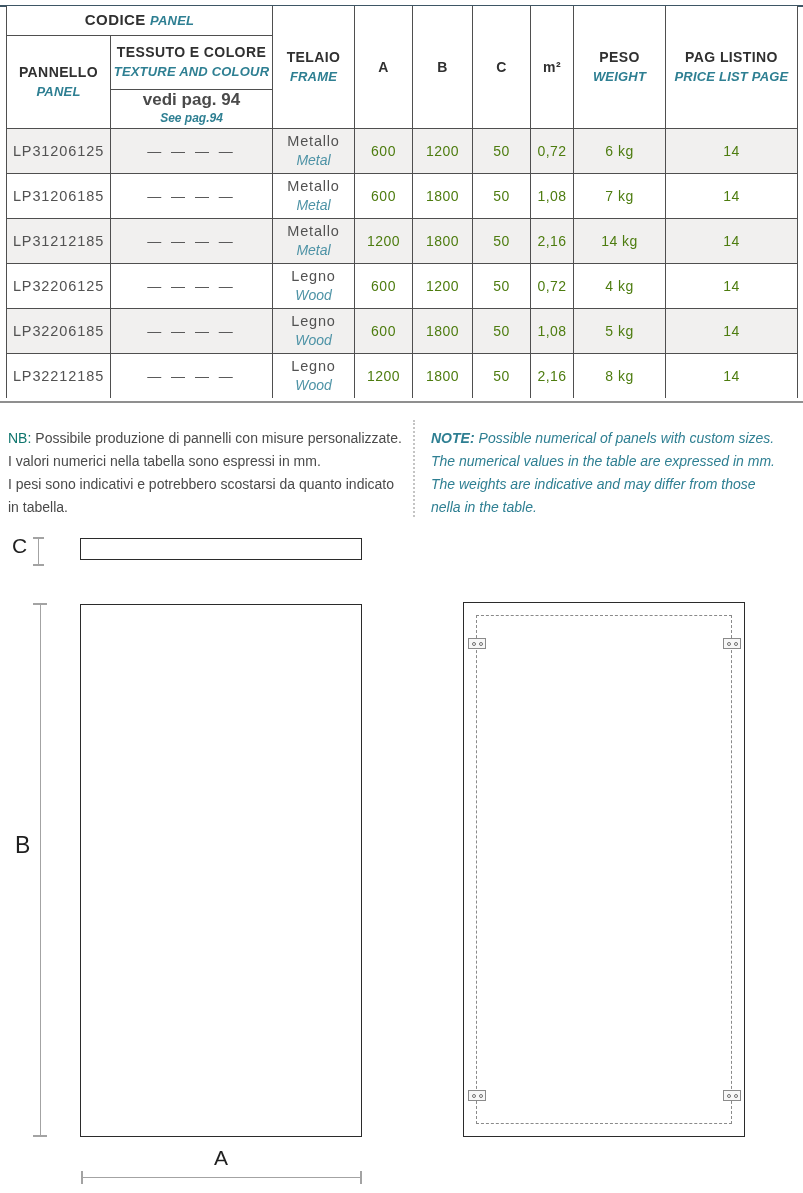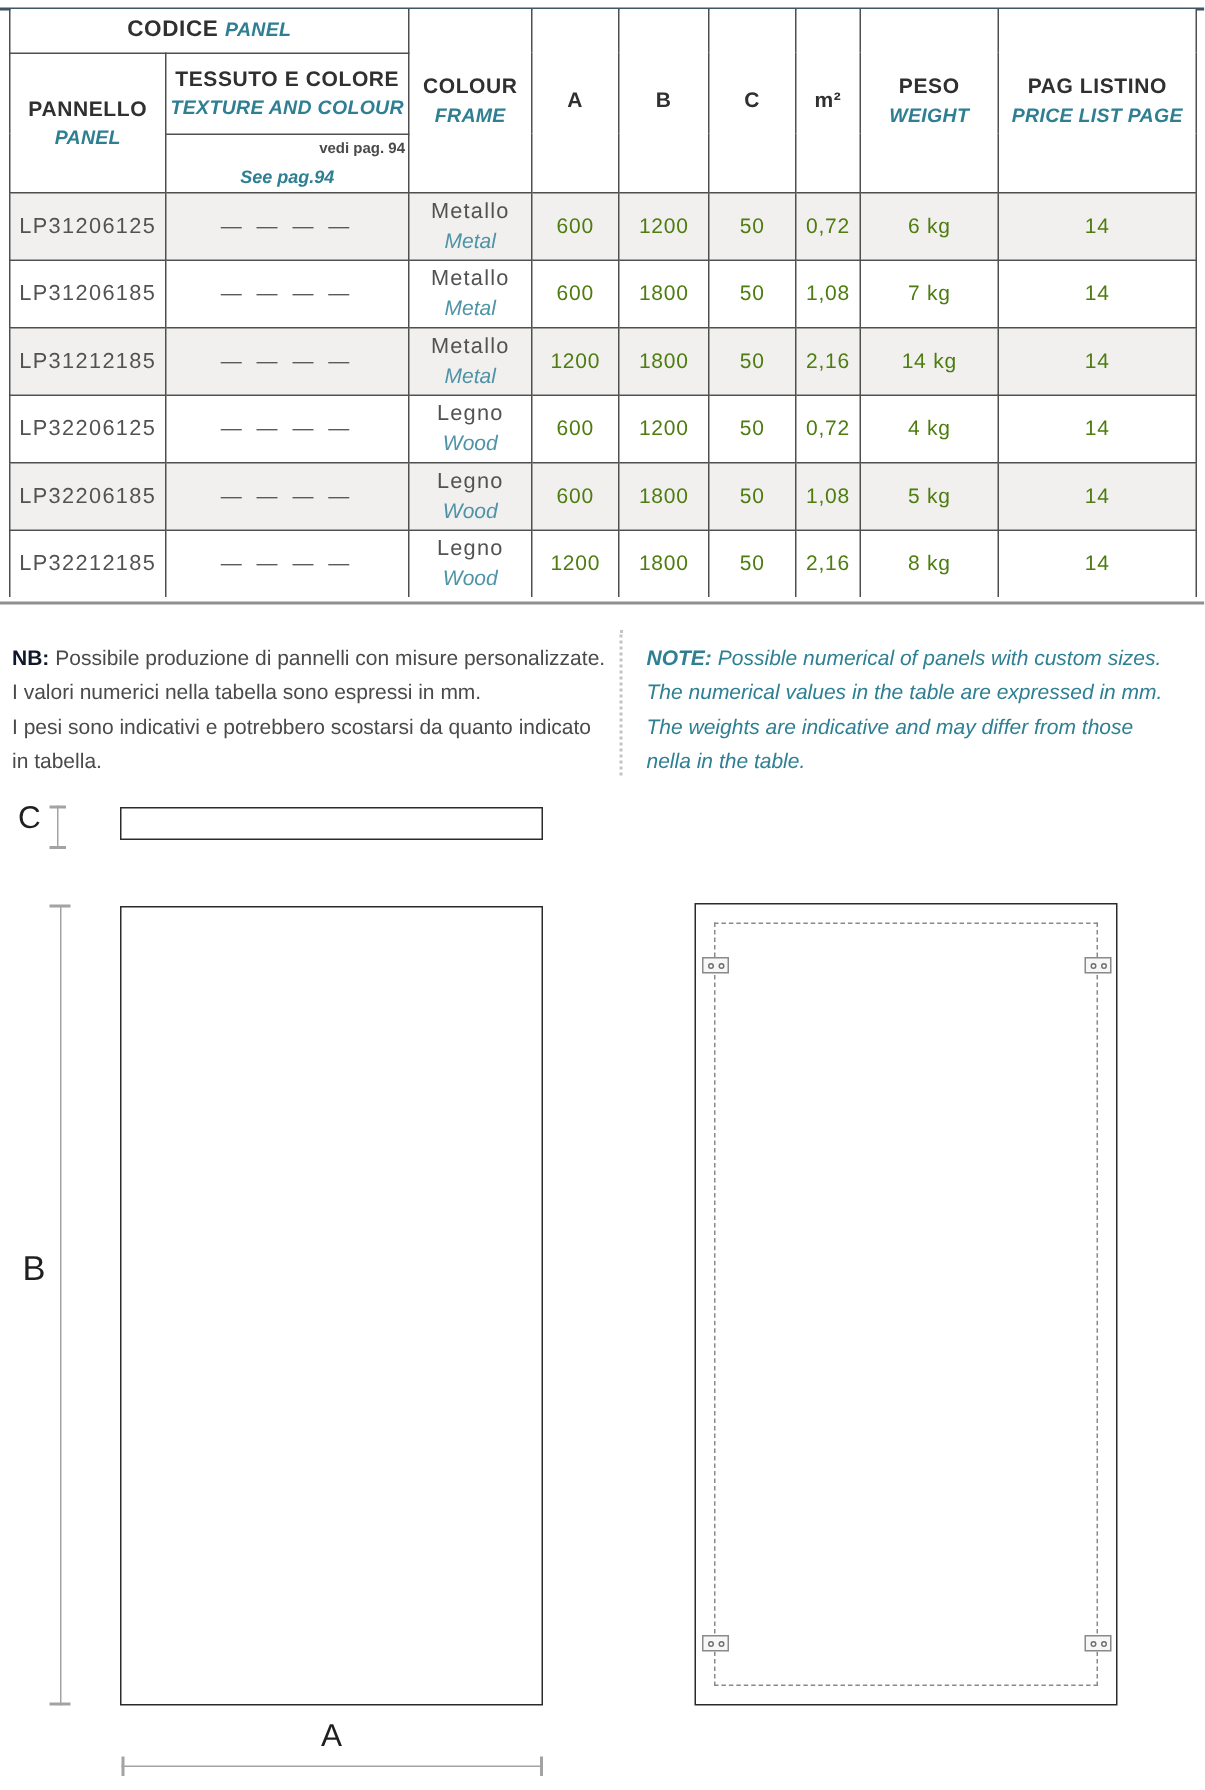--- a/index.html
+++ b/index.html
@@ -15,36 +15,36 @@
   table.spec { position:absolute; left:6px; top:6px; width:791px; border-collapse:collapse; table-layout:fixed; }
   table.spec th, table.spec td { border:1px solid #4f4f4f; text-align:center; vertical-align:middle; background:#fff; padding:0 2px; }
   table.spec tr.hdr1 th { border-top:none; }
   table.spec tr.body-last td { border-bottom:none; }
   col.c-pann{width:104px;} col.c-tess{width:162px;} col.c-tel{width:82px;} col.c-a{width:58px;}
   col.c-b{width:60px;} col.c-c{width:58px;} col.c-m2{width:43px;} col.c-peso{width:92px;} col.c-pag{width:132px;}
 
   .h-it { font-weight:bold; color:#303030; font-size:14px; letter-spacing:0.4px; }
   .h-it.big { font-size:15px; }
   .h-en { font-style:italic; color:#2e7f92; font-size:13px; letter-spacing:0.2px; }
-  .h-small-it { color:#4a4a4a; font-size:10px;text-align:right; }
+  .h-small-it { color:#4a4a4a; font-size:17px; }
   .h-small-en { font-style:italic; color:#2e7f92; font-size:12px; }
   .stack > div { line-height:19px; }
 
   tr.alt td { background:#f1f0ef; }
   td .code  { color:#525252; font-size:14.5px; letter-spacing:0.9px; }
   td .dashes{ color:#5a5a5a; font-size:14px; letter-spacing:3px; white-space:nowrap; }
   td .frame-it { color:#525252; font-size:14.5px; letter-spacing:0.8px; line-height:19px; }
   td .frame-en { color:#4e93a6; font-style:italic; font-size:14px; line-height:18px; }
   td .num { color:#4d7c0f; font-size:14px; letter-spacing:0.5px; }
   tbody td { height:45px; }
 
   
   .note-it { position:absolute; left:8px;  top:427px; color:#4a4a4a; font-size:14px; }
   .note-it .line { white-space:nowrap; line-height:23px; }
-  .note-it .lbl { font-weight:bold; color:#0f172a; margin-right:4px; }
+  .note-it .lbl { font-weight:normal; color:#0f766e; margin-right:4px; }
   .note-en { position:absolute; left:431px; top:427px; color:#2e7f92; font-style:italic; font-size:14px; }
   .note-en .line { white-space:nowrap; line-height:23px; }
   .note-en .lbl { font-weight:bold; margin-right:4px; }
   .note-divider { position:absolute; left:413px; top:420px; height:97px; width:0; border-left:2px dotted #c4c4c4; }
 
   
   .dim-label { position:absolute; color:#1f1f1f; font-size:21px; }
   .vline { position:absolute; width:1px; background:#a3a3a3; }
   .hline { position:absolute; height:1px; background:#a3a3a3; }
   .tick-h { position:absolute; height:2px; background:#a3a3a3; }
@@ -82,21 +82,21 @@
         <col class="c-pag">
     </colgroup>
     <thead>
       <tr class="hdr1">
         <th colspan="2" style="height:29px;">
           <span class="h-it big">CODICE</span>
           <span class="h-en">PANEL</span>
         </th>
         <th rowspan="3">
           <div class="stack">
-            <div class="h-it">COLOUR</div>
+            <div class="h-it">TELAIO</div>
             <div class="h-en">FRAME</div>
           </div>
         </th>
         <th rowspan="3"><span class="h-it">A</span></th>
         <th rowspan="3"><span class="h-it">B</span></th>
         <th rowspan="3"><span class="h-it">C</span></th>
         <th rowspan="3"><span class="h-it">m²</span></th>
         <th rowspan="3">
           <div class="stack">
             <div class="h-it">PESO</div>

